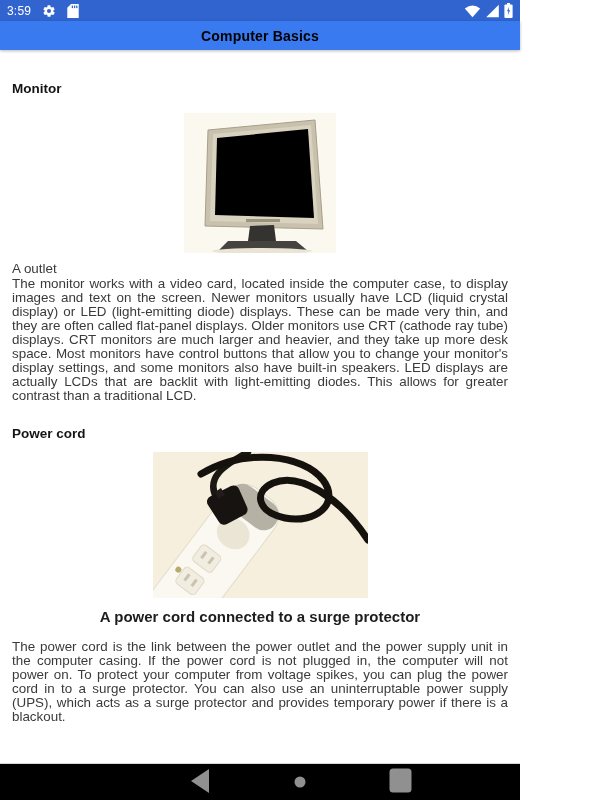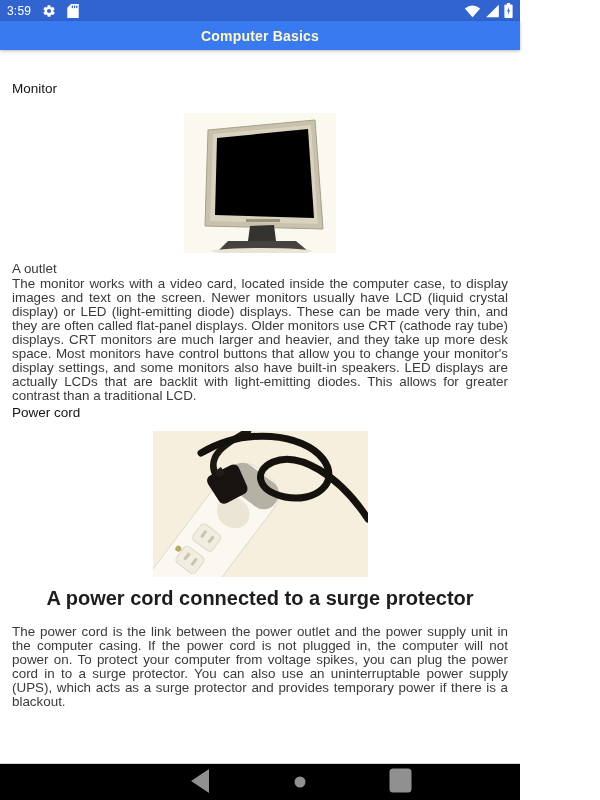--- a/index.html
+++ b/index.html
@@ -23,30 +23,30 @@
   .status-bar{height:21px;background:var(--status-bar-bg);display:flex;align-items:center;
     color:#fff;font-size:12px;padding:0 7px;flex:0 0 auto;}
   .status-left{display:flex;align-items:center;gap:11px;}
   .status-right{margin-left:auto;display:flex;align-items:center;gap:4px;}
   .status-time{font-weight:400;letter-spacing:.2px;}
   .sicon{display:inline-flex;align-items:center;justify-content:center;}
 
   
   .app-bar{height:29px;background:var(--app-bar-bg);display:flex;align-items:center;justify-content:center;
     box-shadow:0 1px 3px rgba(0,0,0,.28);flex:0 0 auto;position:relative;z-index:2;}
-  .app-bar-title{color:#fef9c3;font-size:14px;font-weight:700;letter-spacing:.2px;}
+  .app-bar-title{color:#000000;font-size:14px;font-weight:700;letter-spacing:.2px;}
 
   
   .content{flex:1 1 auto;background:var(--content-bg);padding:0 12px;overflow:hidden;}
-  .section-heading{font-size:13.5px;font-weight:400;color:var(--heading-text);}
+  .section-heading{font-size:13.5px;font-weight:700;color:var(--heading-text);}
   .heading-monitor{margin-top:31px;}
-  .heading-power{margin-top:2px;}
+  .heading-power{margin-top:23px;}
   .body-text{font-size:13.4px;line-height:14px;color:var(--body-text);text-align:justify;}
   .caption-plain{font-size:13.4px;line-height:17px;color:var(--body-text);}
-  .caption-bold{font-size:20px;font-weight:700;color:#1d1d1d;text-align:center;margin:9px 0 15px 0;}
+  .caption-bold{font-size:15px;font-weight:700;color:#1d1d1d;text-align:center;margin:9px 0 15px 0;}
 
   .figure{display:block;margin:0 auto;}
   .figure-monitor{width:152px;height:140px;margin:17px auto 7px auto;}
   .figure-power{width:215px;height:146px;margin:11px auto 10px auto;}
 
   
   .nav-bar{height:37px;background:var(--nav-bar-bg);border-top:1px solid #d6d6d6;
     flex:0 0 auto;position:relative;}
   .nav-btn{position:absolute;top:0;height:37px;width:44px;display:flex;align-items:center;justify-content:center;}
   .nav-back{left:178px;}

